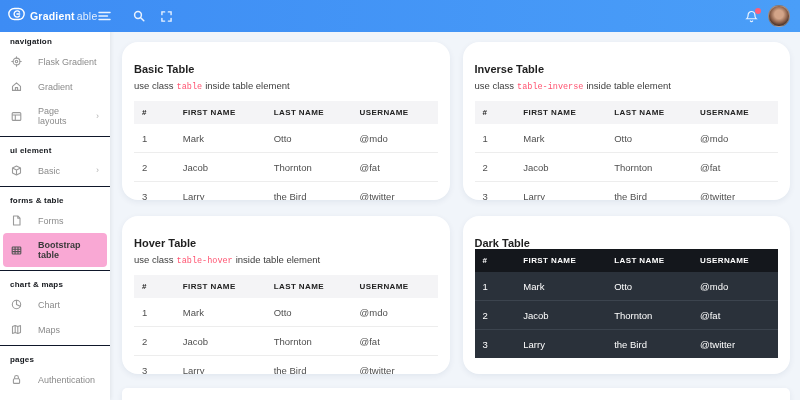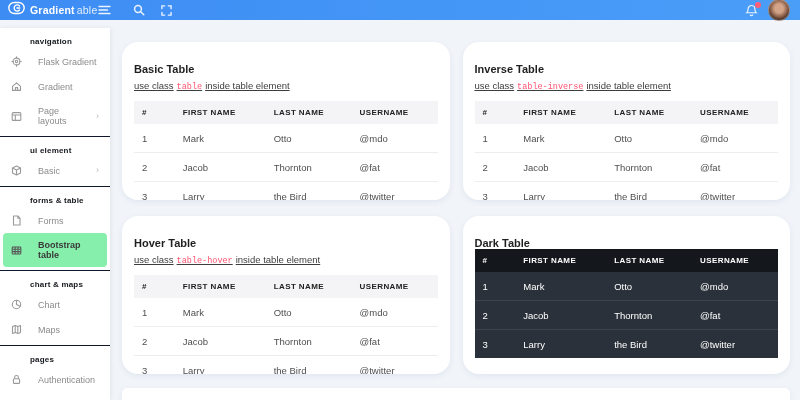--- a/index.html
+++ b/index.html
@@ -5,21 +5,21 @@
 <style>
   html,body{margin:0;padding:0;}
   body{
     width:800px;height:400px;position:relative;overflow:hidden;
     background:#f1f5fa;
     font-family:"Liberation Sans","DejaVu Sans",sans-serif;
     -webkit-font-smoothing:antialiased;
   }
   
   .topbar{
-    position:absolute;top:0;left:0;width:800px;height:20px;
+    position:absolute;top:0;left:0;width:800px;height:32px;
     background:linear-gradient(to right,#3d8cf4,#4a9ef8);
     display:flex;align-items:center;color:#fff;z-index:20;
   }
   .brand{display:flex;align-items:center;gap:5px;padding-left:8px;width:86px;cursor:pointer;}
   .brand-text{font-size:10.5px;letter-spacing:.2px;white-space:nowrap;}
   .brand-text b{font-weight:bold;}
   .brand-text span{font-weight:normal;opacity:.85;margin-left:2px;}
   .hbtn{background:none;border:none;padding:0;margin:0;cursor:pointer;display:flex;align-items:center;justify-content:center;color:#eaf3ff;}
   .hbtn svg{display:block;}
   .menu-toggle{margin-left:4px;}
@@ -33,42 +33,42 @@
     background:radial-gradient(circle at 50% 42%,#d3a488 28%,#8a5f49 55%,#35241f 78%);
     border:1px solid rgba(255,255,255,.35);
   }
   
   .sidebar{
     position:absolute;top:28px;left:0;width:110px;height:372px;
     background:#fff;box-shadow:1px 0 4px rgba(0,0,0,.07);z-index:10;overflow:hidden;
   }
   .sect{padding-bottom:3px;}
   .sect + .sect{border-top:1px solid #0f172a;}
-  .sect-label{font-size:8px;font-weight:bold;color:#14171c;padding:9px 10px 3px;letter-spacing:.2px;margin-left:20px;}
+  .sect-label{font-size:8px;font-weight:bold;color:#14171c;padding:9px 10px 3px;letter-spacing:.2px;}
   .sitem{
     display:flex;align-items:center;gap:16px;
     padding:7px 8px;margin:0 3px;border-radius:4px;
     font-size:9px;color:#8b8b8b;cursor:pointer;text-decoration:none;
   }
   .sitem .icon{display:flex;color:#9a9a9a;}
-  .sitem.active{background:#86efac;color:#3a3a3a;font-weight:bold;}
+  .sitem.active{background:#f9a8d4;color:#3a3a3a;font-weight:bold;}
   .sitem.active .icon{color:#555;}
   .chev{margin-left:auto;color:#b4b4b4;font-size:9px;line-height:1;}
   
   .main{
     position:absolute;top:28px;left:110px;width:690px;height:372px;
     padding:14px 10px 0 12px;box-sizing:border-box;overflow:hidden;
   }
   .grid{display:grid;grid-template-columns:1fr 1fr;column-gap:13px;row-gap:16px;}
   .card{
     background:#fff;border-radius:16px;box-shadow:0 2px 6px rgba(21,45,84,.07);
     height:158px;overflow:hidden;padding:20px 12px 0;box-sizing:border-box;
   }
   .card-title{font-size:11px;font-weight:bold;color:#1f1f1f;margin:1px 0 0;}
-  .card-desc{font-size:9.5px;color:#3d3d3d;margin:5px 0 9px;text-decoration:underline;}
+  .card-desc{font-size:9.5px;color:#3d3d3d;margin:5px 0 9px;}
   .card-desc code{
     font-family:"Liberation Mono","DejaVu Sans Mono",monospace;
     font-size:8.5px;color:#ff5370;margin:0 3px;
   }
   table.demo{width:100%;border-collapse:collapse;table-layout:fixed;}
   table.demo th:nth-child(1){width:11%;}
   table.demo th:nth-child(2){width:31%;}
   table.demo th:nth-child(3){width:29%;margin-top:28px;}
   table.demo th:nth-child(4){width:29%;}
   table.demo thead th{

